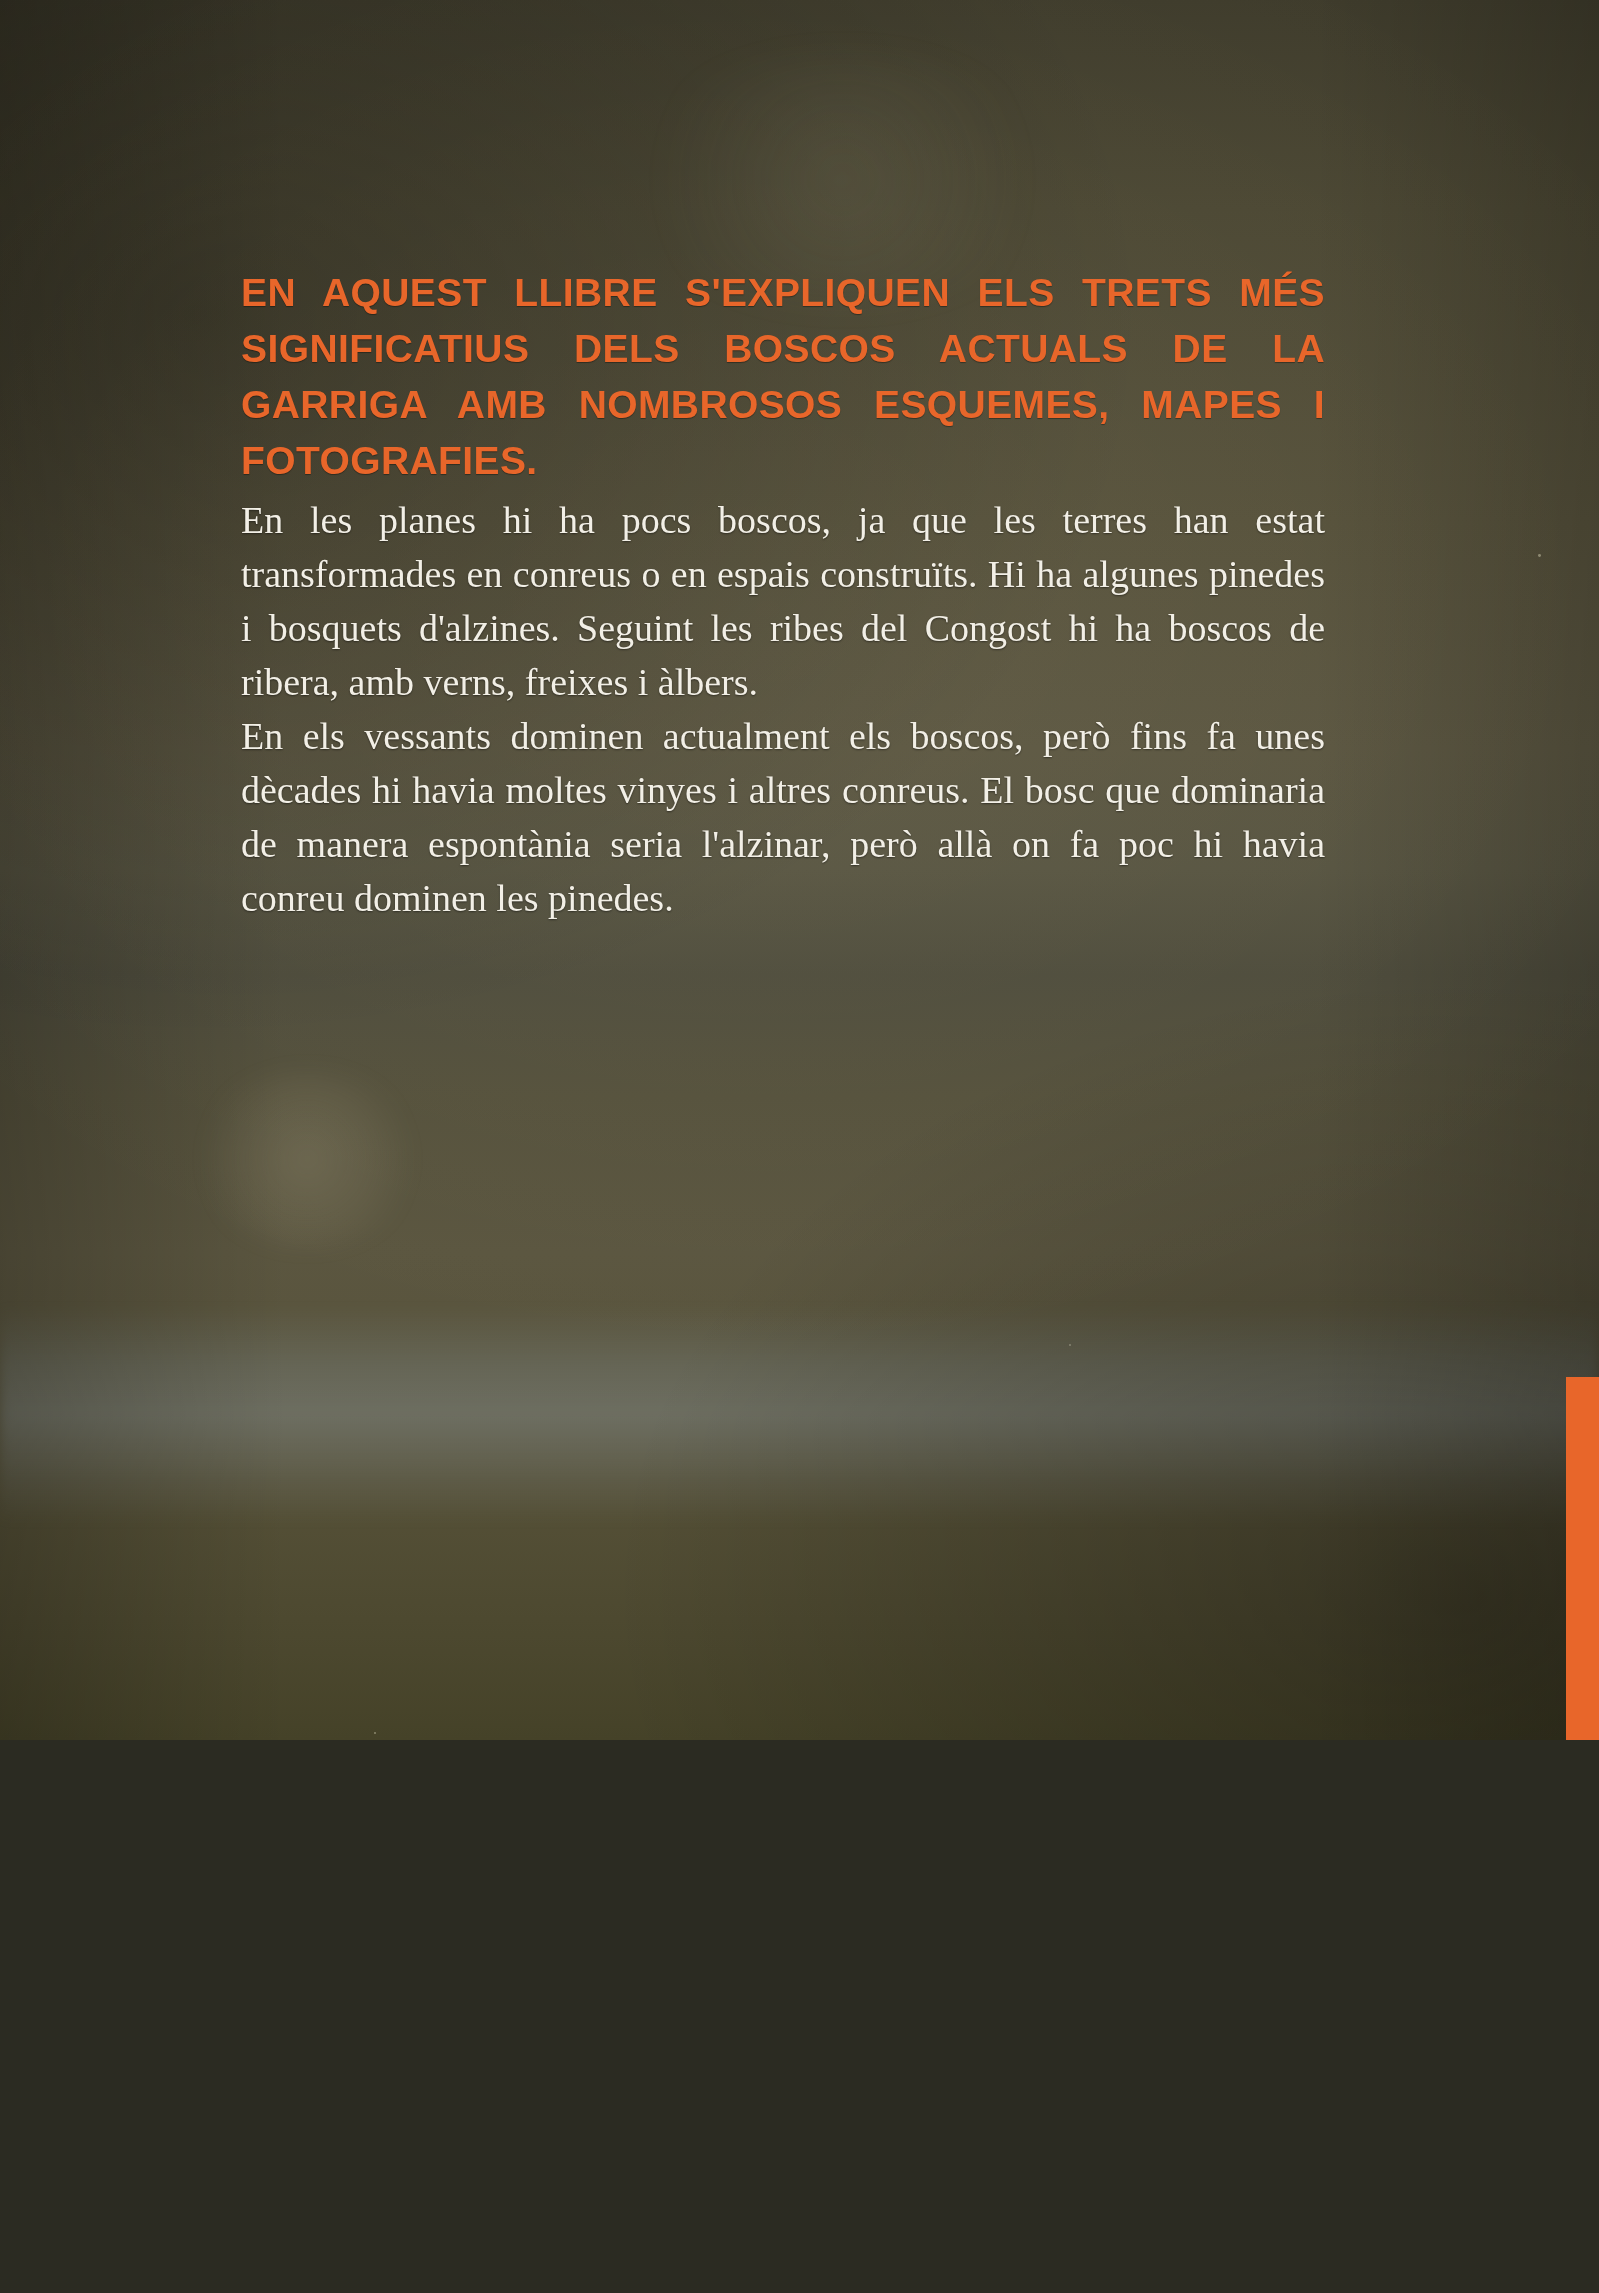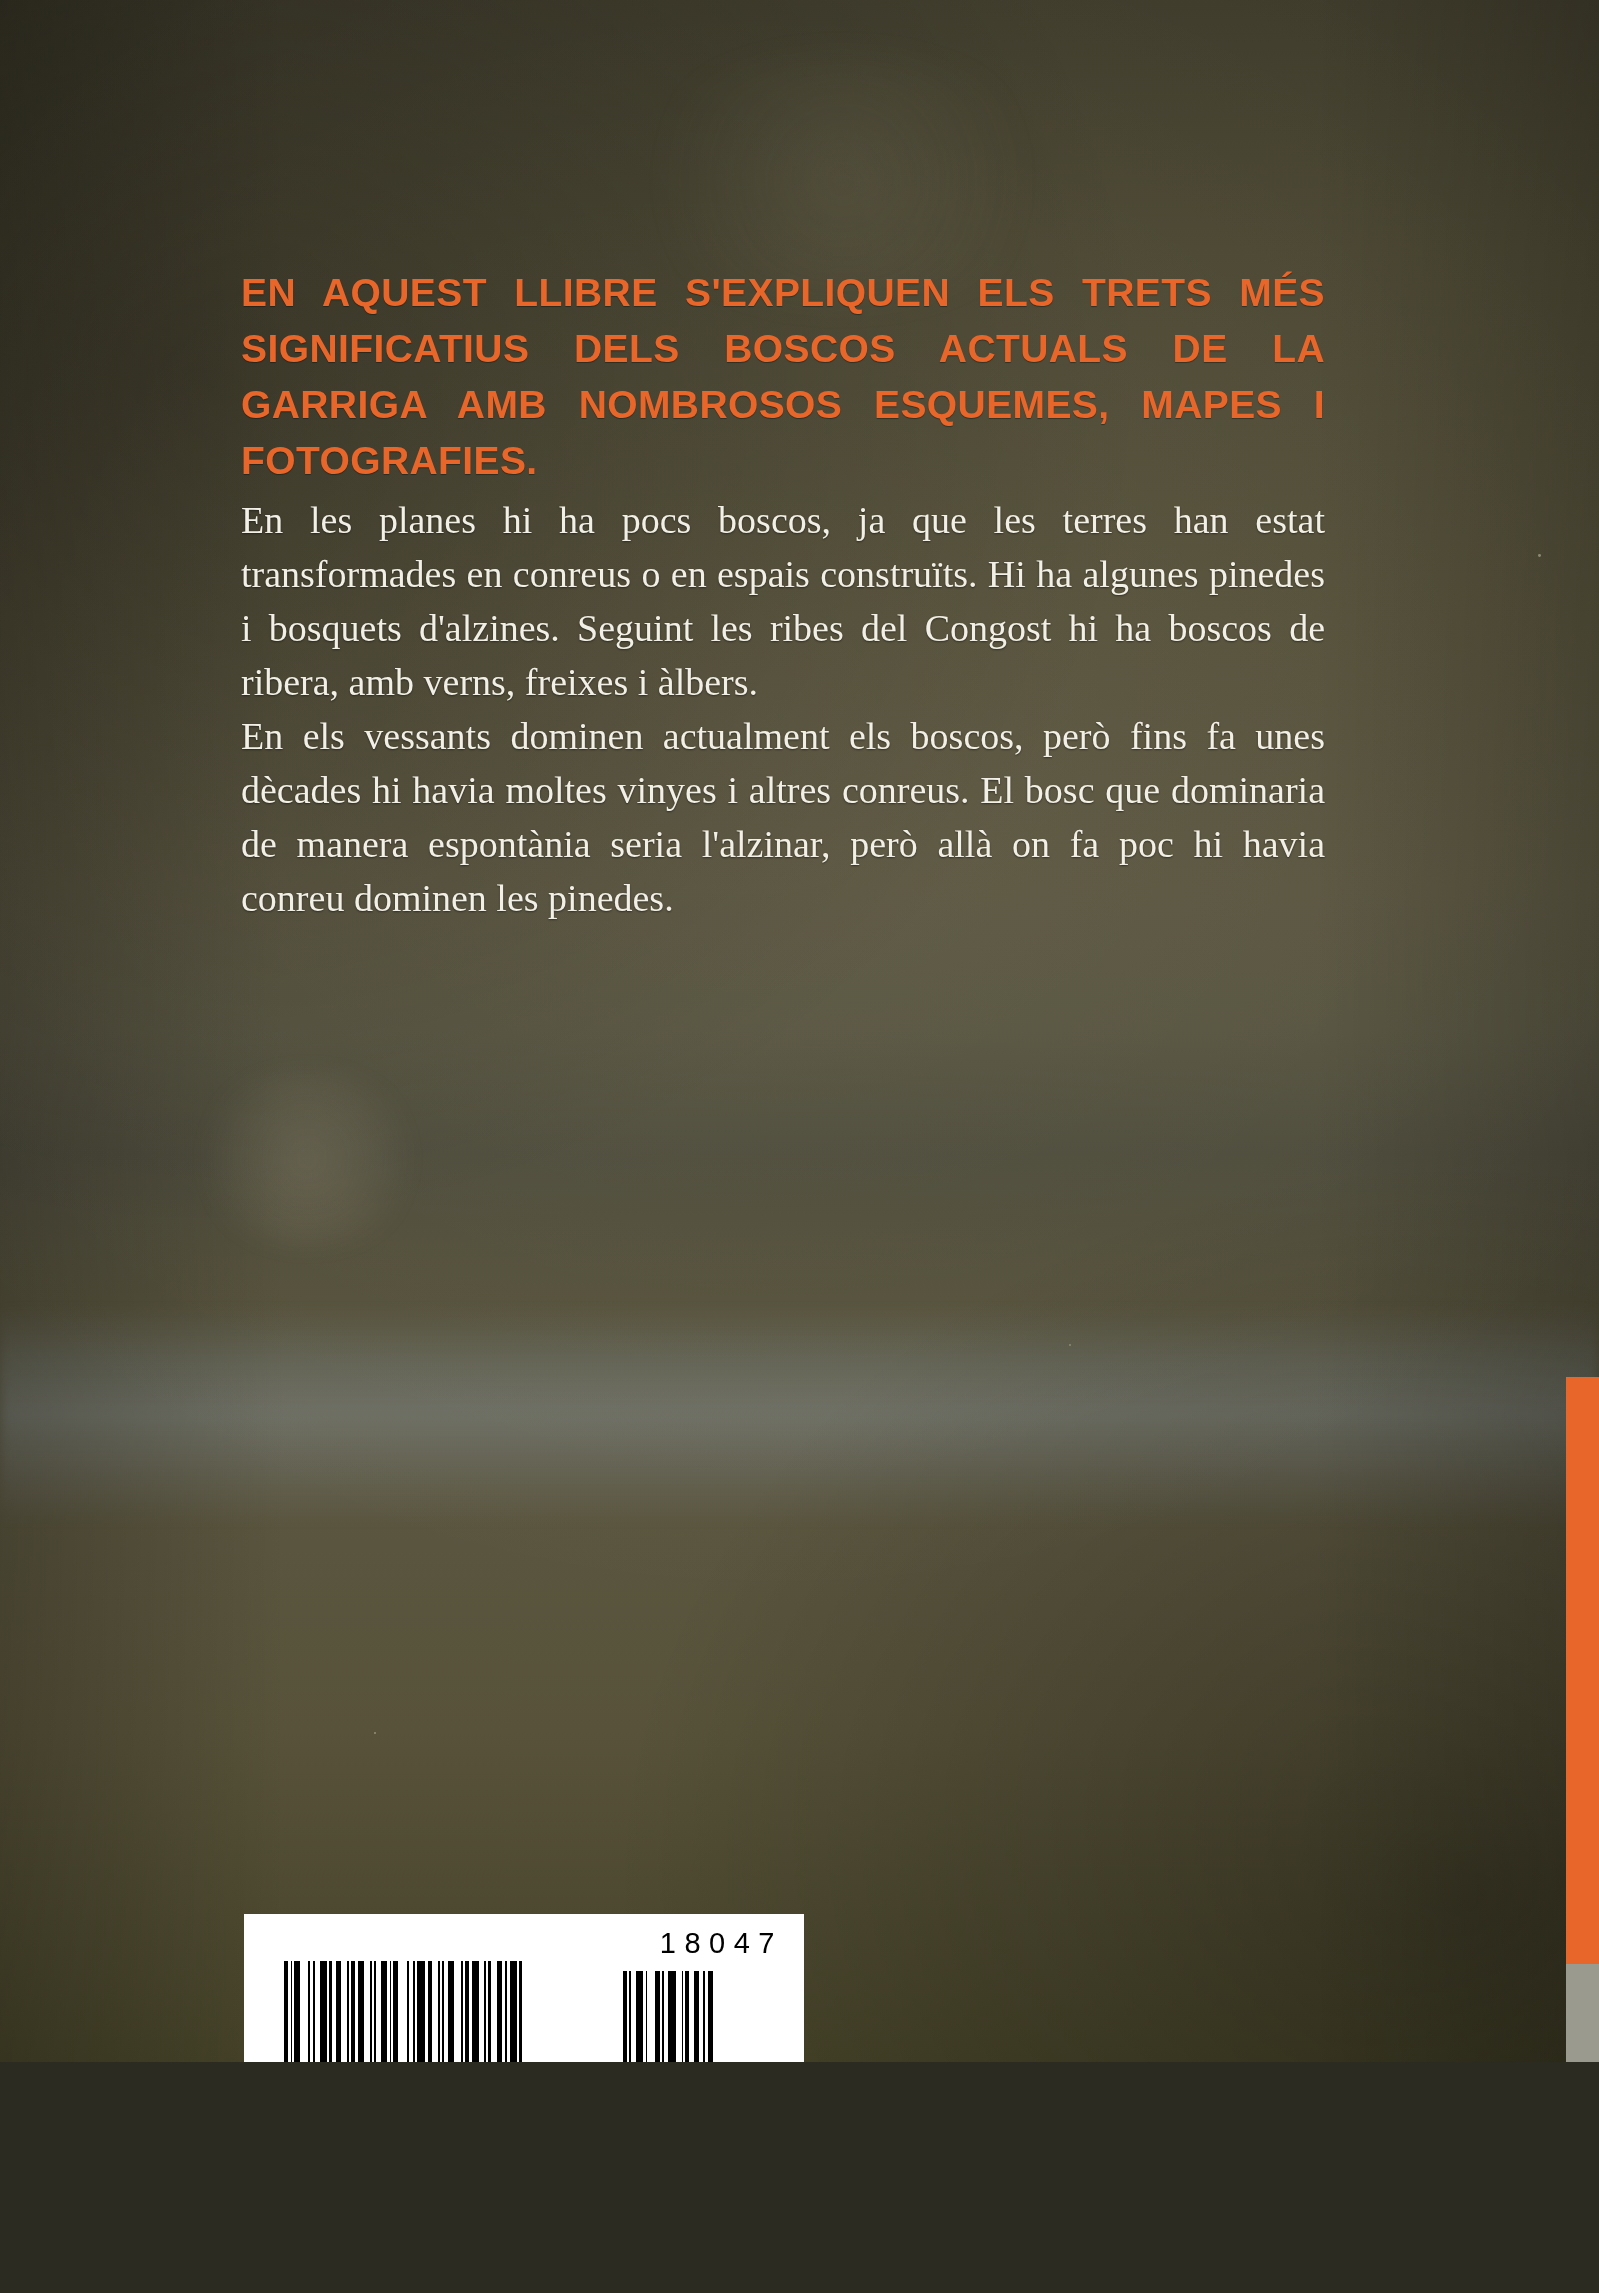--- a/index.html
+++ b/index.html
@@ -3,21 +3,21 @@
 <meta charset="utf-8">
 <style>
   html, body {
     margin: 0;
     padding: 0;
     background: #2b2b22;
   }
   #page {
     position: relative;
     width: 1599px;
-    height: 2062px;
+    height: 1740px;
     overflow: hidden;
     background: #4a4531;
     font-family: "Liberation Serif", serif;
   }
 
   
   .bg-base {
     position: absolute;
     inset: 0;
     background:

